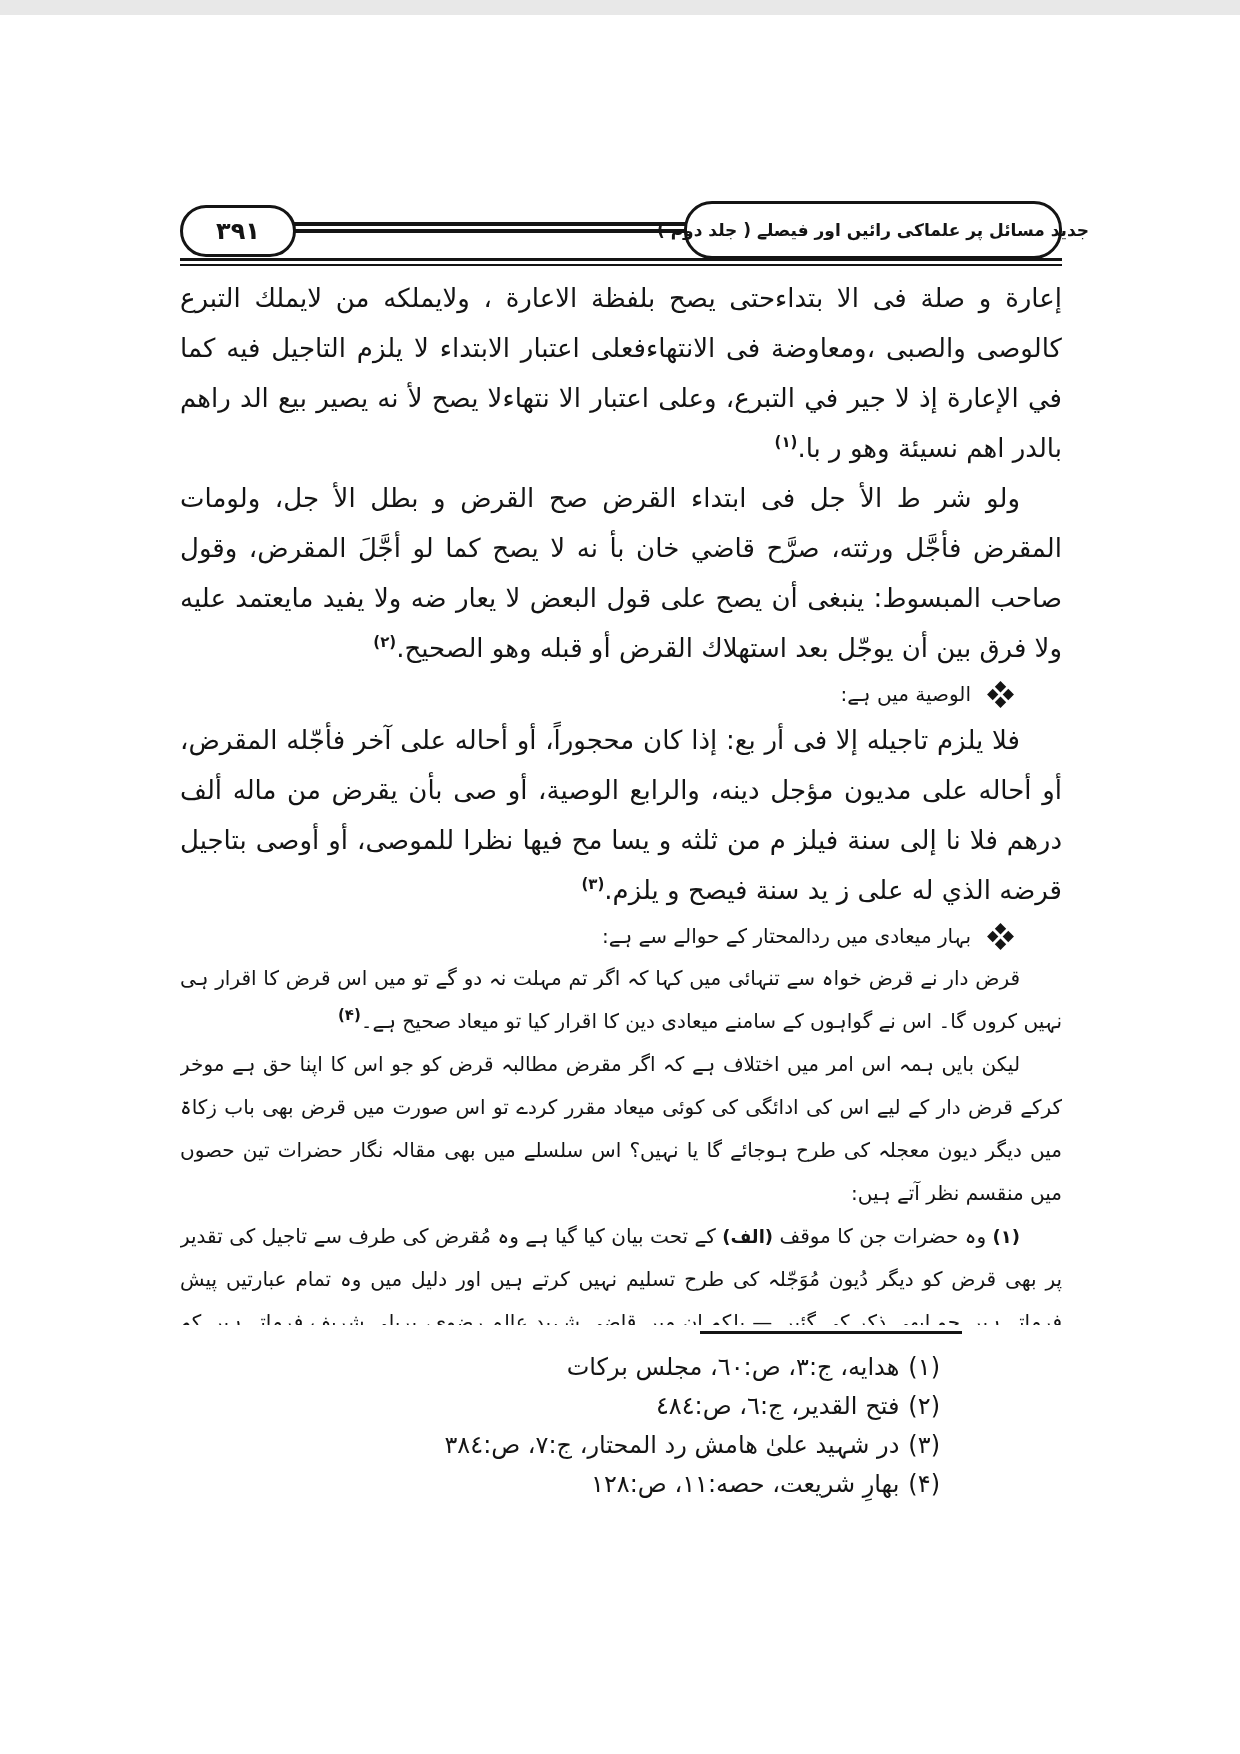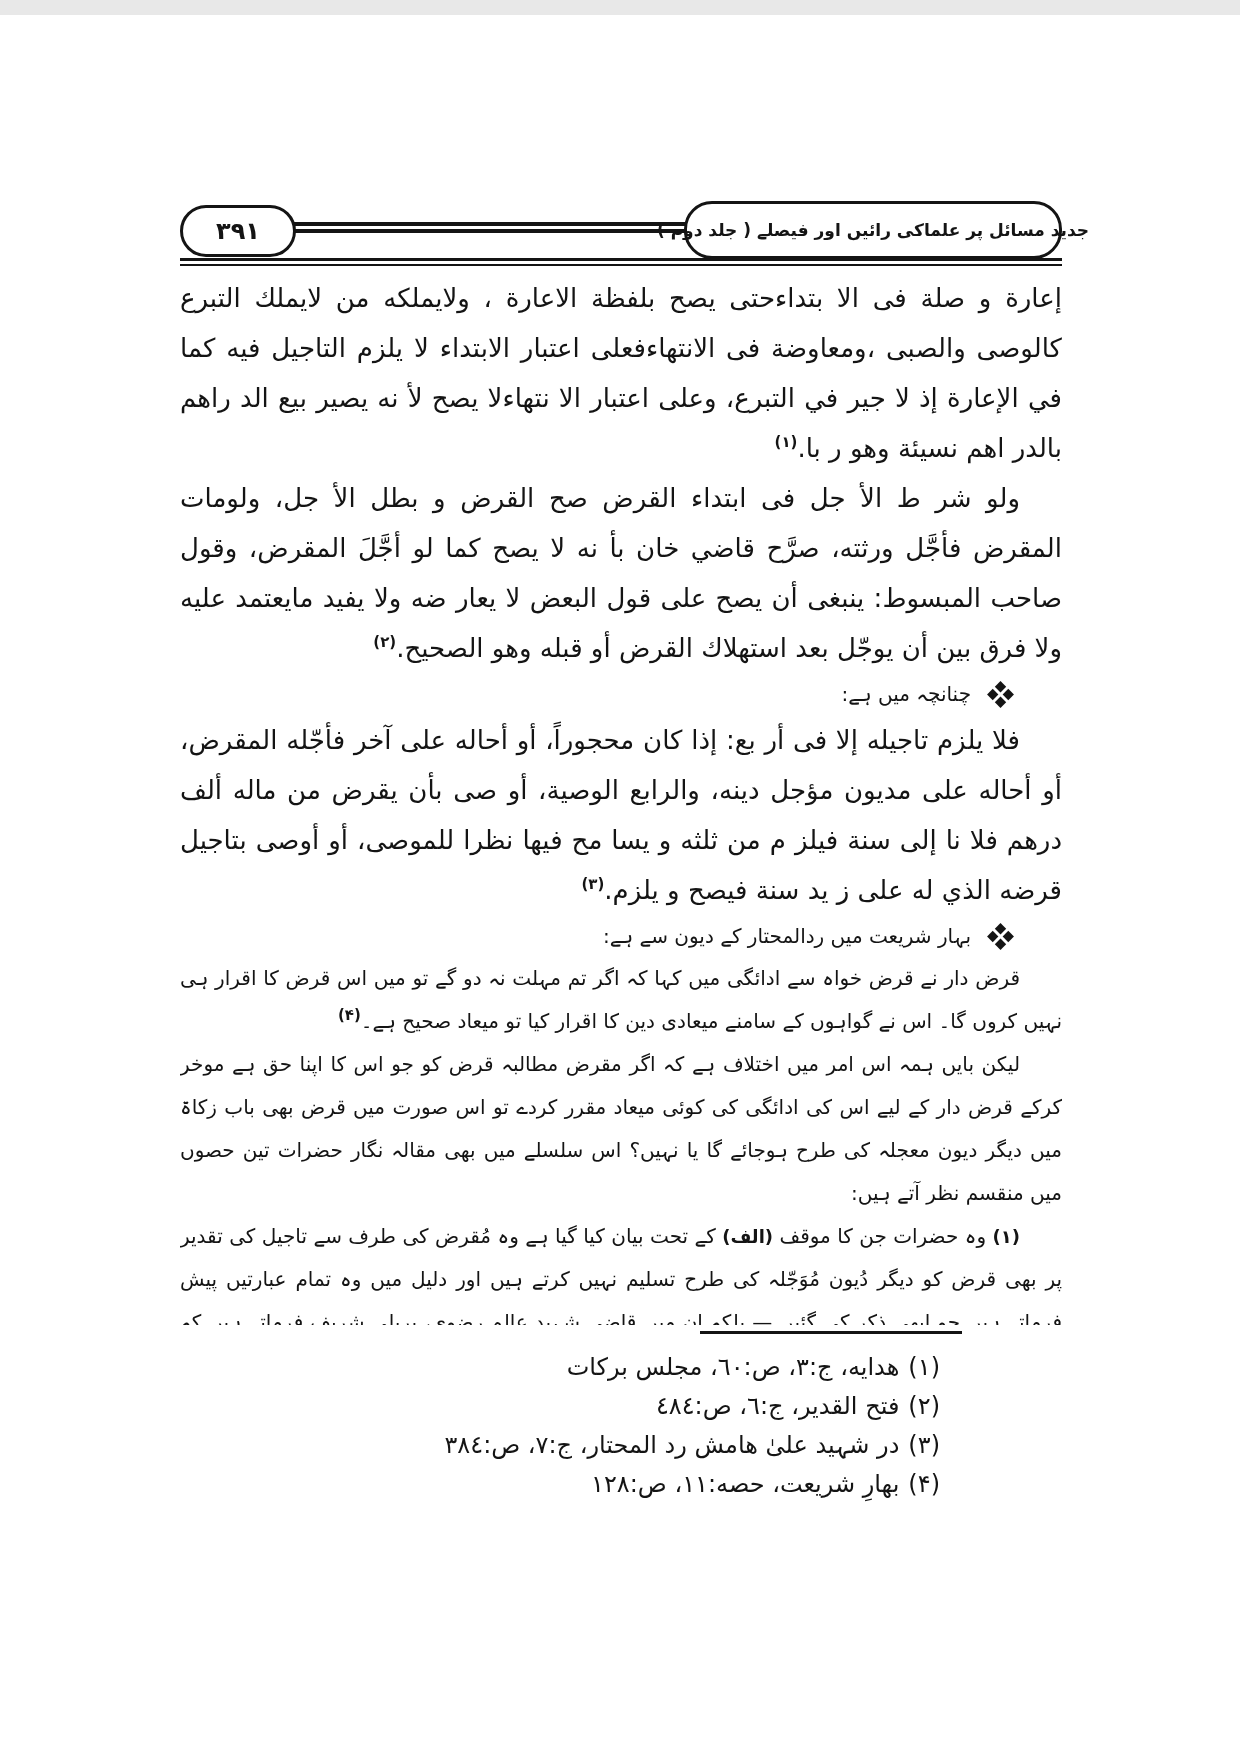--- a/index.html
+++ b/index.html
@@ -108,36 +108,36 @@
 
     <p class="ar indent"><span>ولو شر ط الأ جل فى ابتداء القرض صح القرض و بطل الأ جل، ولومات المقرض فأجَّل ورثته، صرَّح قاضي خان بأ نه لا يصح كما لو أجَّلَ المقرض، وقول صاحب المبسوط: ينبغى أن يصح على قول البعض لا يعار ضه ولا يفيد مايعتمد عليه ولا فرق بين أن يوجّل بعد استهلاك القرض أو قبله وهو الصحيح.</span><sup class="fnmark">(۲)</sup></p>
 
     <div class="hd">
       <span class="dcluster">
           <i></i>
           <i></i>
           <i></i>
           <i></i>
         </span>
-      <span>چنانچہ ميں ہے:</span>
+      <span>الوصية ميں ہے:</span>
     </div>
 
     <p class="ar indent"><span>فلا يلزم تاجيله إلا فى أر بع: إذا كان محجوراً، أو أحاله على آخر فأجّله المقرض، أو أحاله على مديون مؤجل دينه، والرابع الوصية، أو صى بأن يقرض من ماله ألف درهم فلا نا إلى سنة فيلز م من ثلثه و يسا مح فيها نظرا للموصى، أو أوصى بتاجيل قرضه الذي له على ز يد سنة فيصح و يلزم.</span><sup class="fnmark">(۳)</sup></p>
 
     <div class="hd">
       <span class="dcluster">
           <i></i>
           <i></i>
           <i></i>
           <i></i>
         </span>
-      <span>بہار شریعت میں ردالمحتار کے دیون سے ہے:</span>
+      <span>بہار میعادی میں ردالمحتار کے حوالے سے ہے:</span>
     </div>
 
-    <p class="ur indent"><span>قرض دار نے قرض خواہ سے ادائگی میں کہا کہ اگر تم مہلت نہ دو گے تو میں اس قرض کا اقرار ہی نہیں کروں گا۔ اس نے گواہوں کے سامنے میعادی دین کا اقرار کیا تو میعاد صحیح ہے۔</span><sup class="fnmark">(۴)</sup></p>
+    <p class="ur indent"><span>قرض دار نے قرض خواہ سے تنہائی میں کہا کہ اگر تم مہلت نہ دو گے تو میں اس قرض کا اقرار ہی نہیں کروں گا۔ اس نے گواہوں کے سامنے میعادی دین کا اقرار کیا تو میعاد صحیح ہے۔</span><sup class="fnmark">(۴)</sup></p>
 
     <p class="ur indent"><span>لیکن بایں ہمہ اس امر میں اختلاف ہے کہ اگر مقرض مطالبہ قرض کو جو اس کا اپنا حق ہے موخر کرکے قرض دار کے لیے اس کی ادائگی کی کوئی میعاد مقرر کردے تو اس صورت میں قرض بھی باب زکاۃ میں دیگر دیون معجلہ کی طرح ہوجائے گا یا نہیں؟ اس سلسلے میں بھی مقالہ نگار حضرات تین حصوں میں منقسم نظر آتے ہیں:</span></p>
 
     <p class="ur indent"><span class="bignum">(۱)</span><span> وہ حضرات جن کا موقف </span><span class="bignum">(الف)</span><span> کے تحت بیان کیا گیا ہے وہ مُقرض کی طرف سے تاجیل کی تقدیر پر بھی قرض کو دیگر دُیون مُوَجّلہ کی طرح تسلیم نہیں کرتے ہیں اور دلیل میں وہ تمام عبارتیں پیش فرماتے ہیں جو ابھی ذکر کی گئیں — بلکہ ان میں قاضی شہید عالم رضوی، بریلی شریف فرماتے ہیں کہ دین مُوَجّل بھی مانع وجوب زکاۃ ہے۔ چنانچہ وہ ”رفع اشتباہ“</span></p>
 
   </div>
 
   <div class="footer">
     <div class="fn-rule"></div>
     <div class="fn-list">

